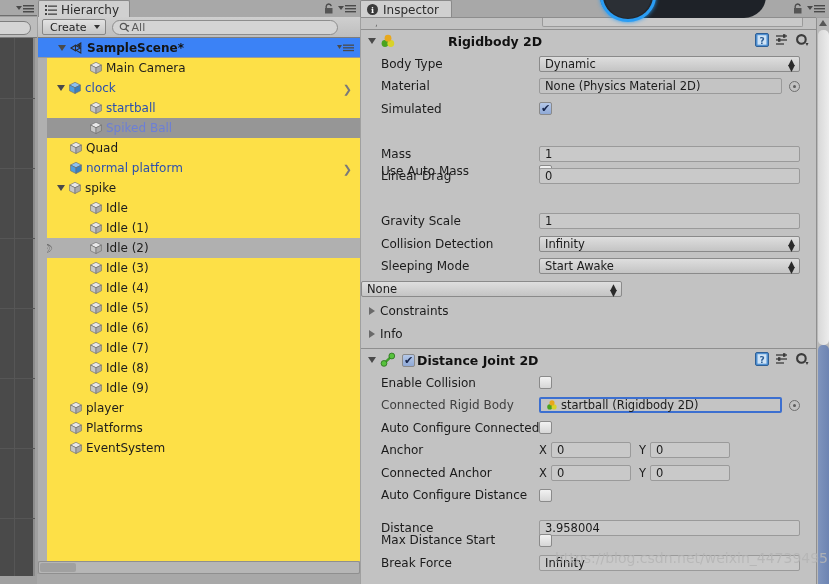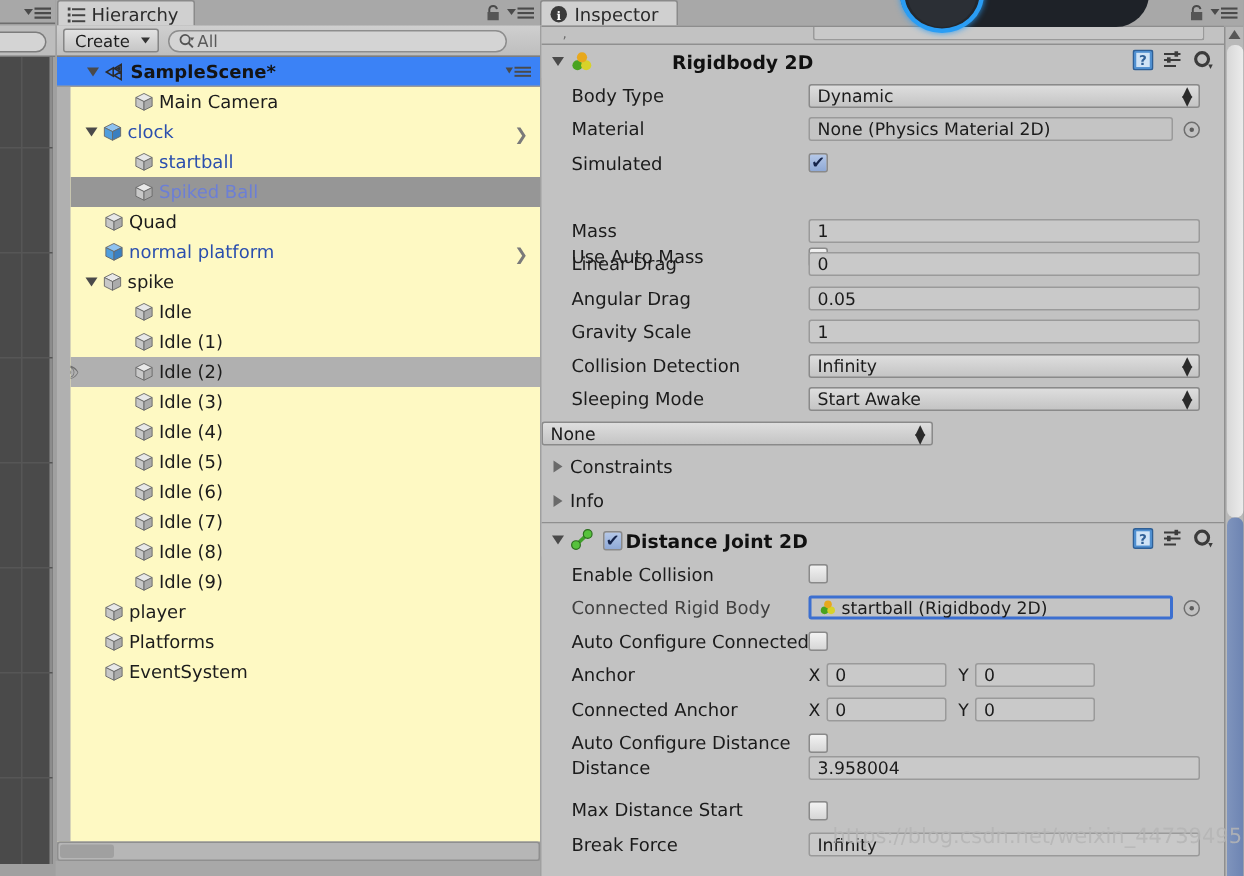--- a/index.html
+++ b/index.html
@@ -39,21 +39,21 @@
   .search-box { flex:1; margin-left:6px; margin-right:22px; height:15px; background:#d4d4d4;
     border:1px solid #8d8d8d; border-radius:8px; display:flex; align-items:center; padding-left:6px;
     gap:2px; color:#5a5a5a; font-size:11px; }
   .scene-row { position:absolute; left:1px; top:38px; width:322px; height:20px;
     background:#3b82f6; border-bottom:1px solid #9a9a9a; display:flex; align-items:center; }
   .scene-row .tri { margin-left:20px; }
   .unity-logo { width:14px;height:14px; margin:0 4px 0 3px; }
   .scene-name { font-weight:bold; font-size:12px; color:#141414; }
   .scene-row-menu { position:absolute; right:5px; top:6px; width:18px; height:8px; }
 
-  .tree { position:absolute; left:1px; top:58px; width:322px; height:503px; background:#fef9c3;
+  .tree { position:absolute; left:1px; top:58px; width:322px; height:503px; background:#fde047;
     border-left:9px solid #b0b0b0; overflow:hidden; }
   .row { position:relative; height:20px; display:flex; align-items:center; }
   .row.sel { background:#969696; }
   .row.hl  { background:#b0b0b0; }
   .row .lbl { font-size:12px; color:#1c1c1c; white-space:nowrap; }
   .row .lbl.blue { color:#2b4fae; }
   .row .lbl.selblue { color:#6c7fd6; }
   .tri { width:0;height:0;border-left:4.5px solid transparent;border-right:4.5px solid transparent;
     border-top:6px solid #4a4a4a; }
   .chev { position:absolute; right:8px; top:5px; font-size:11px; color:#7a7a7a; }
@@ -517,26 +517,20 @@
           <div class="field wide">
             <span>1</span>
           </div>
         </div>
         <div class="prow" style="top: 147px;">
           <span class="plabel">Linear Drag</span>
           <div class="field wide">
             <span>0</span>
           </div>
         </div>
-        <div class="prow" style="top: 169.5px;">
-          <span class="plabel">Angular Drag</span>
-          <div class="field wide">
-            <span>0.05</span>
-          </div>
-        </div>
         <div class="prow" style="top: 192px;">
           <span class="plabel">Gravity Scale</span>
           <div class="field wide">
             <span>1</span>
           </div>
         </div>
         <div class="prow" style="top: 214.5px;">
           <span class="plabel">Collision Detection</span>
           <div class="dd">
             <span>Infinity</span>
@@ -642,21 +636,21 @@
           <span style="width:8px;display:inline-block"></span>
           <span class="axis">Y</span>
           <div class="field num">
             <span>0</span>
           </div>
         </div>
         <div class="prow" style="top: 466px;">
           <span class="plabel">Auto Configure Distance</span>
           <span class="chk"></span>
         </div>
-        <div class="prow" style="top: 483px;">
+        <div class="prow" style="top: 499px;">
           <span class="plabel">Distance</span>
           <div class="field wide">
             <span>3.958004</span>
           </div>
         </div>
         <div class="prow" style="top: 511px;">
           <span class="plabel">Max Distance Start</span>
           <span class="chk"></span>
         </div>
         <div class="prow" style="top: 533.5px;">

